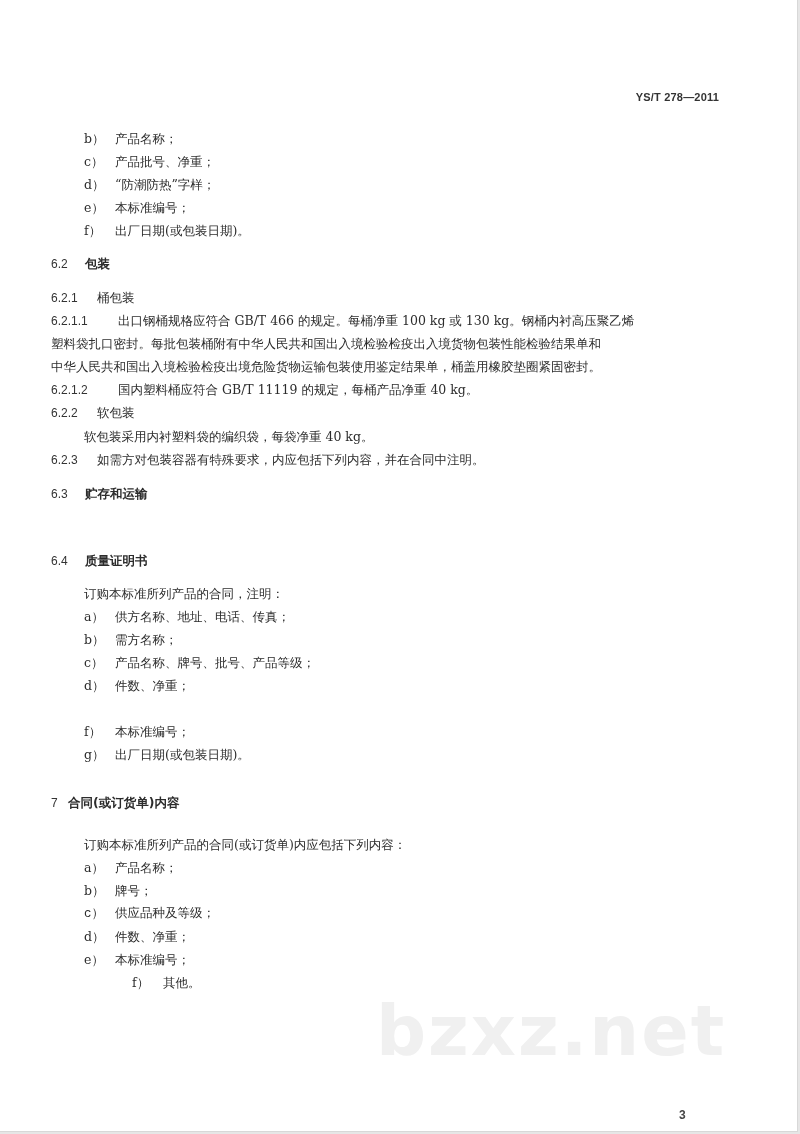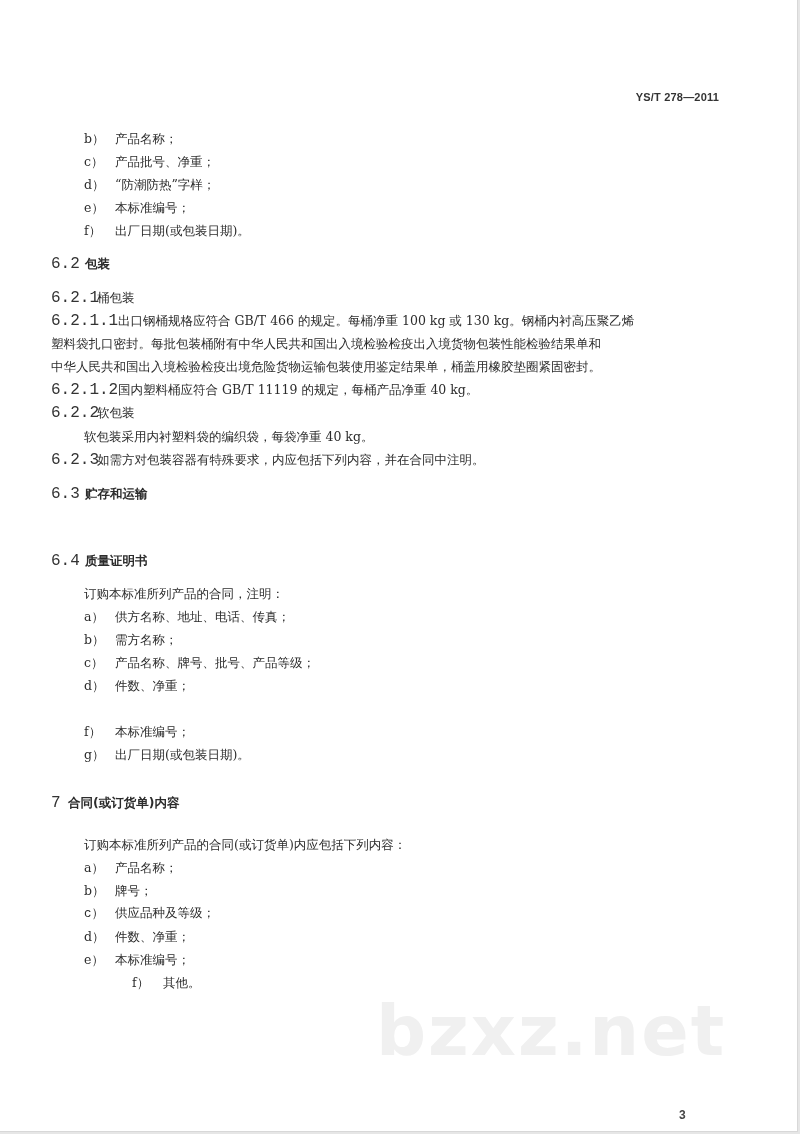--- a/index.html
+++ b/index.html
@@ -21,21 +21,21 @@
       position: absolute; right: 78px; top: 91px;
       font-family: "Liberation Sans", "DejaVu Sans", sans-serif;
       font-weight: bold; font-size: 11px; color: #333;
       letter-spacing: 0.2px;
     }
     .line {
       position: absolute; font-size: 12.5px; line-height: 16px; white-space: nowrap;
       color: #2c2c2c;
     }
     .lbl { display: inline-block; width: 31px; }
-    .num { display: inline-block; font-family: Liberation Mono, monospace; font-size: 16px; color: #333; }
+    .num { display: inline-block; font-family: Liberation Sans, sans-serif; font-size: 12px; color: #333; }
     .head { font-family: "DejaVu Sans", "Liberation Sans", sans-serif; font-weight: bold; font-size: 12.5px; }
     .head .num { font-weight: normal; }
     .watermark {
       position: absolute; left: 376px; top: 990px;
       font-family: "DejaVu Sans", "Liberation Sans", sans-serif;
       font-weight: bold; font-size: 70px; color: #f0f0f0;
       letter-spacing: 2px;
     }
     .page-num {
       position: absolute; left: 679px; top: 1108px;

